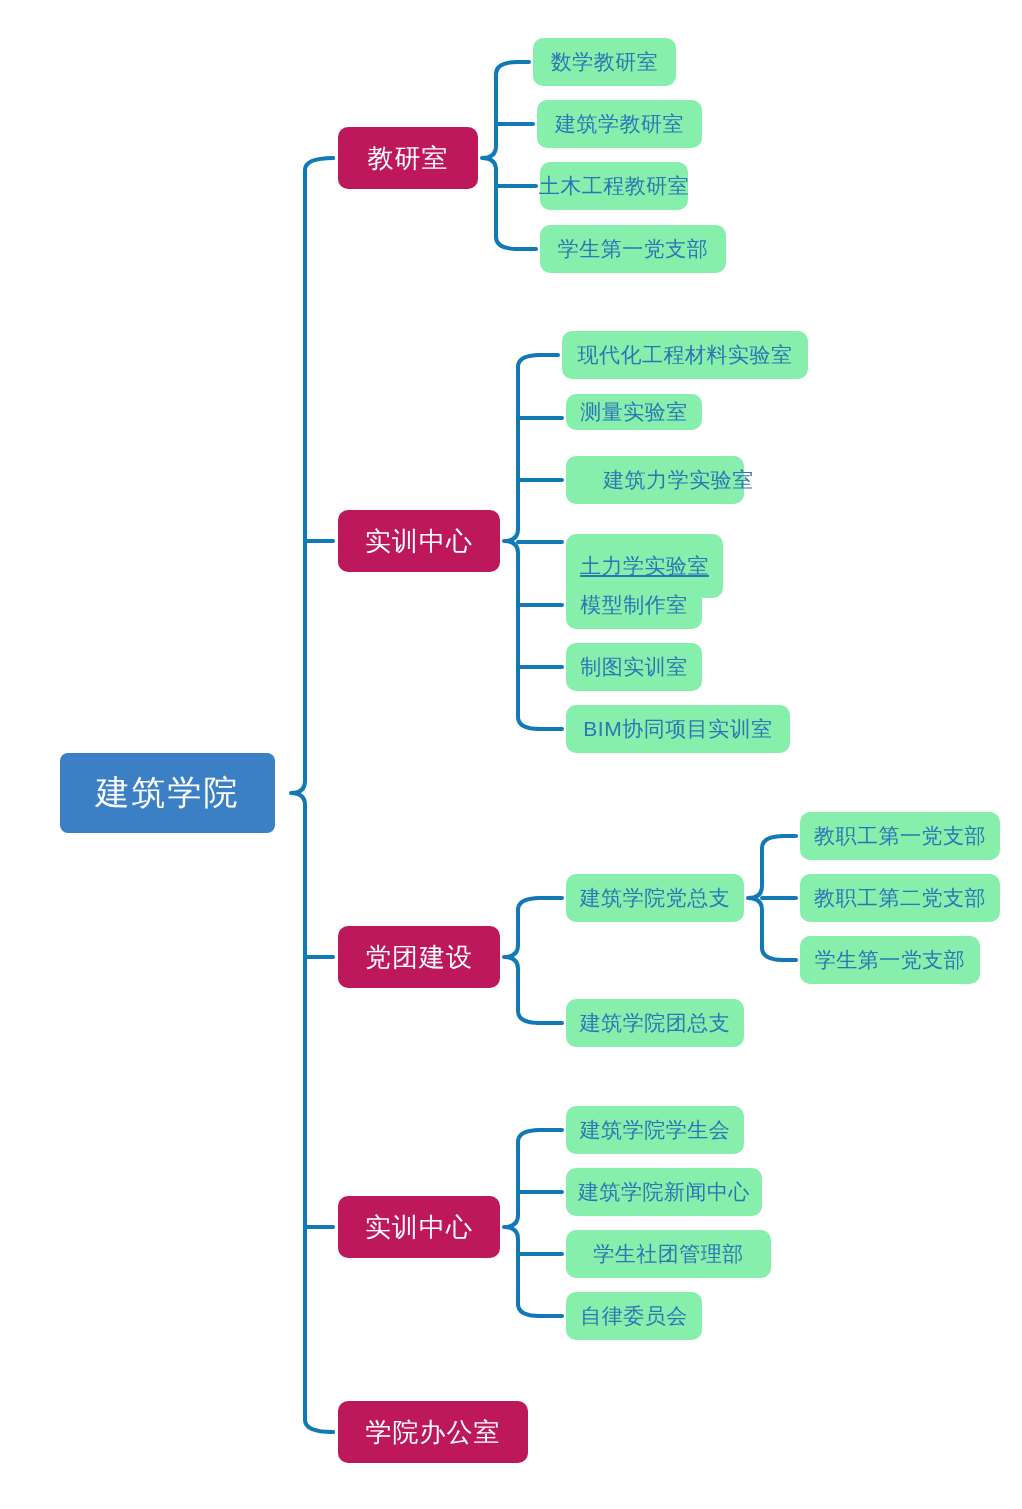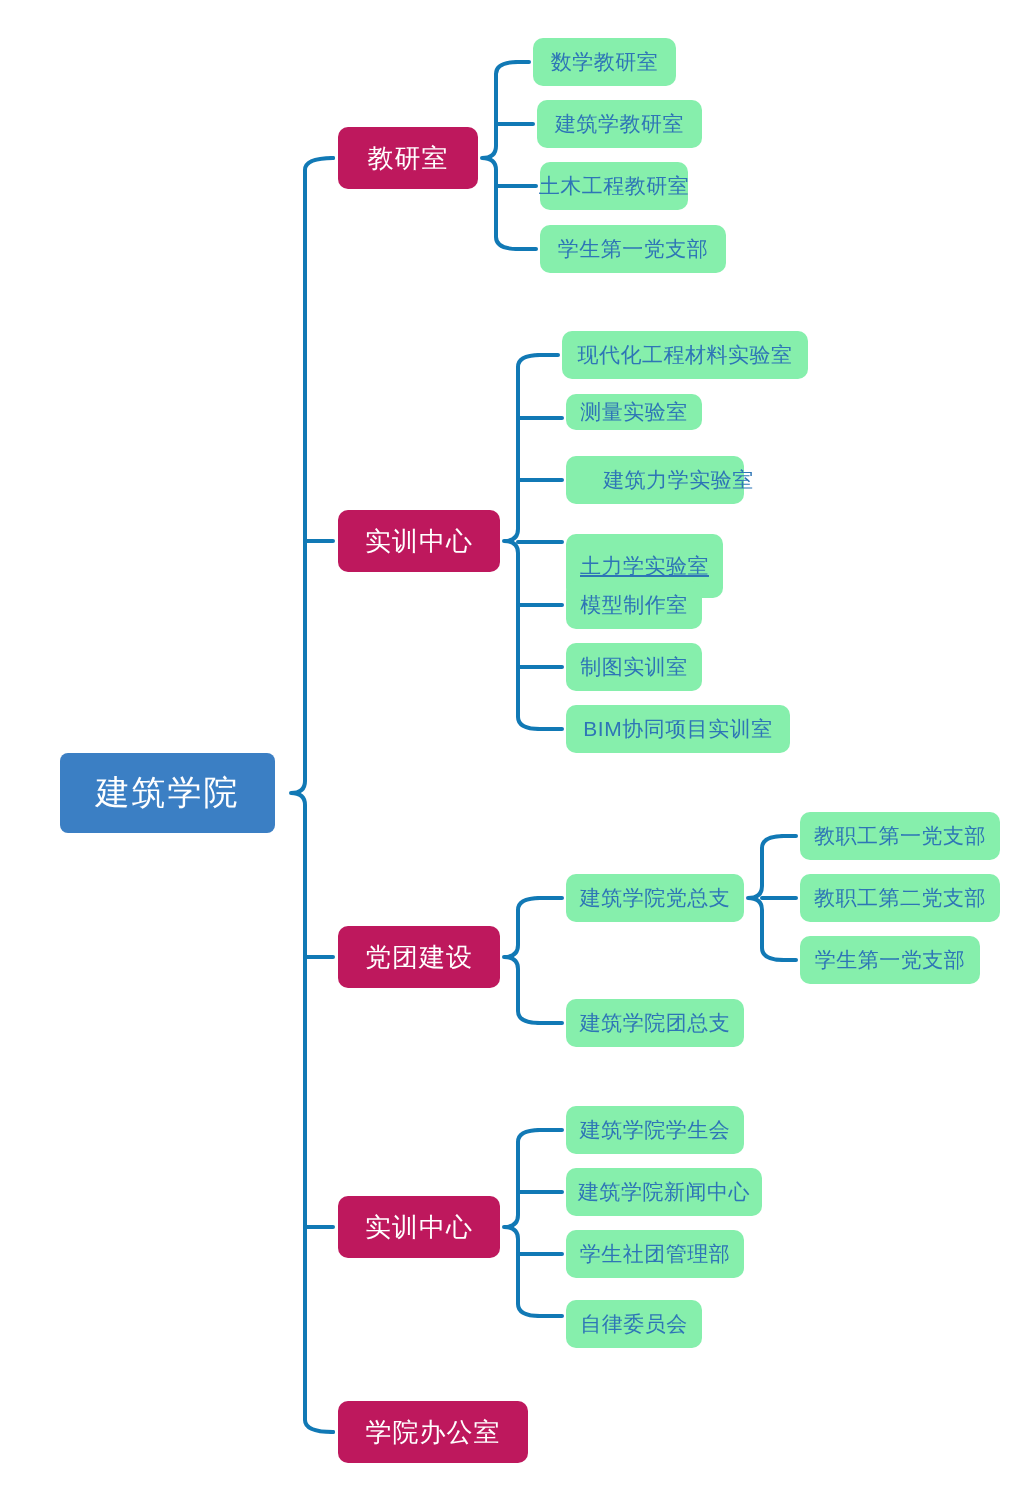--- a/index.html
+++ b/index.html
@@ -163,23 +163,23 @@
       </div>
       <div class="node level-1" style="left: 338px; top: 1196px; width: 162px; height: 62px;">
         <span>实训中心</span>
       </div>
       <div class="node level-2" style="left: 566px; top: 1106px; width: 178px; height: 48px; justify-content: center;">
         <span>建筑学院学生会</span>
       </div>
       <div class="node level-2" style="left: 566px; top: 1168px; width: 196px; height: 48px;">
         <span>建筑学院新闻中心</span>
       </div>
-      <div class="node level-2" style="left: 566px; top: 1230px; width: 178px; height: 48px;">
+      <div class="node level-2" style="left: 566px; top: 1230px; width: 205px; height: 48px;">
         <span>学生社团管理部</span>
       </div>
-      <div class="node level-2" style="left: 566px; top: 1292px; width: 136px; height: 48px; margin-top: 8px;">
+      <div class="node level-2" style="left: 566px; top: 1292px; width: 136px; height: 48px;">
         <span>自律委员会</span>
       </div>
       <div class="node level-1" style="left: 338px; top: 1401px; width: 190px; height: 62px;">
         <span>学院办公室</span>
       </div>
     </div>
 </div>
 
 </body></html>

